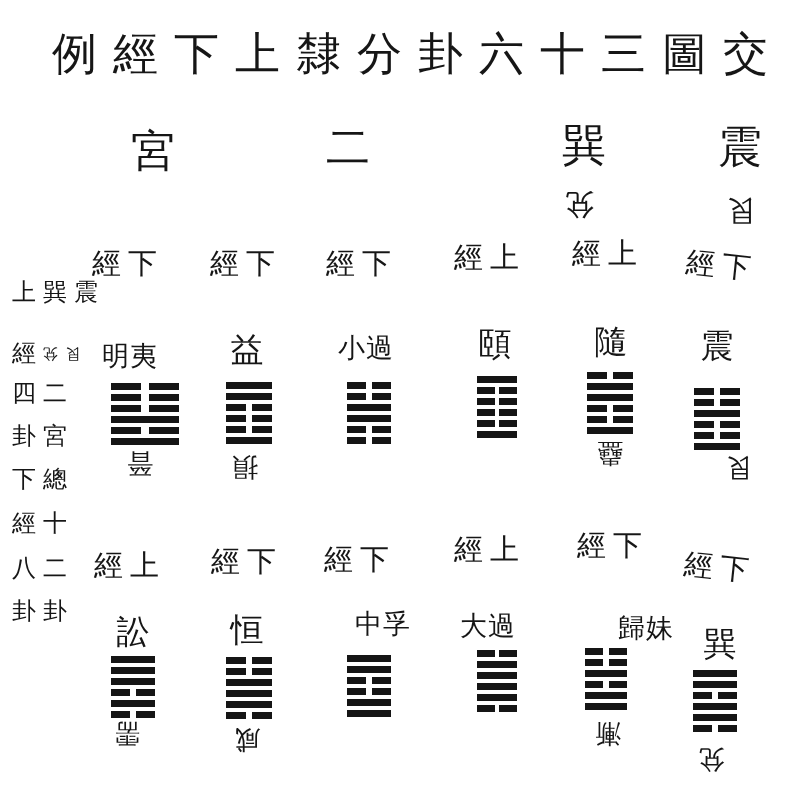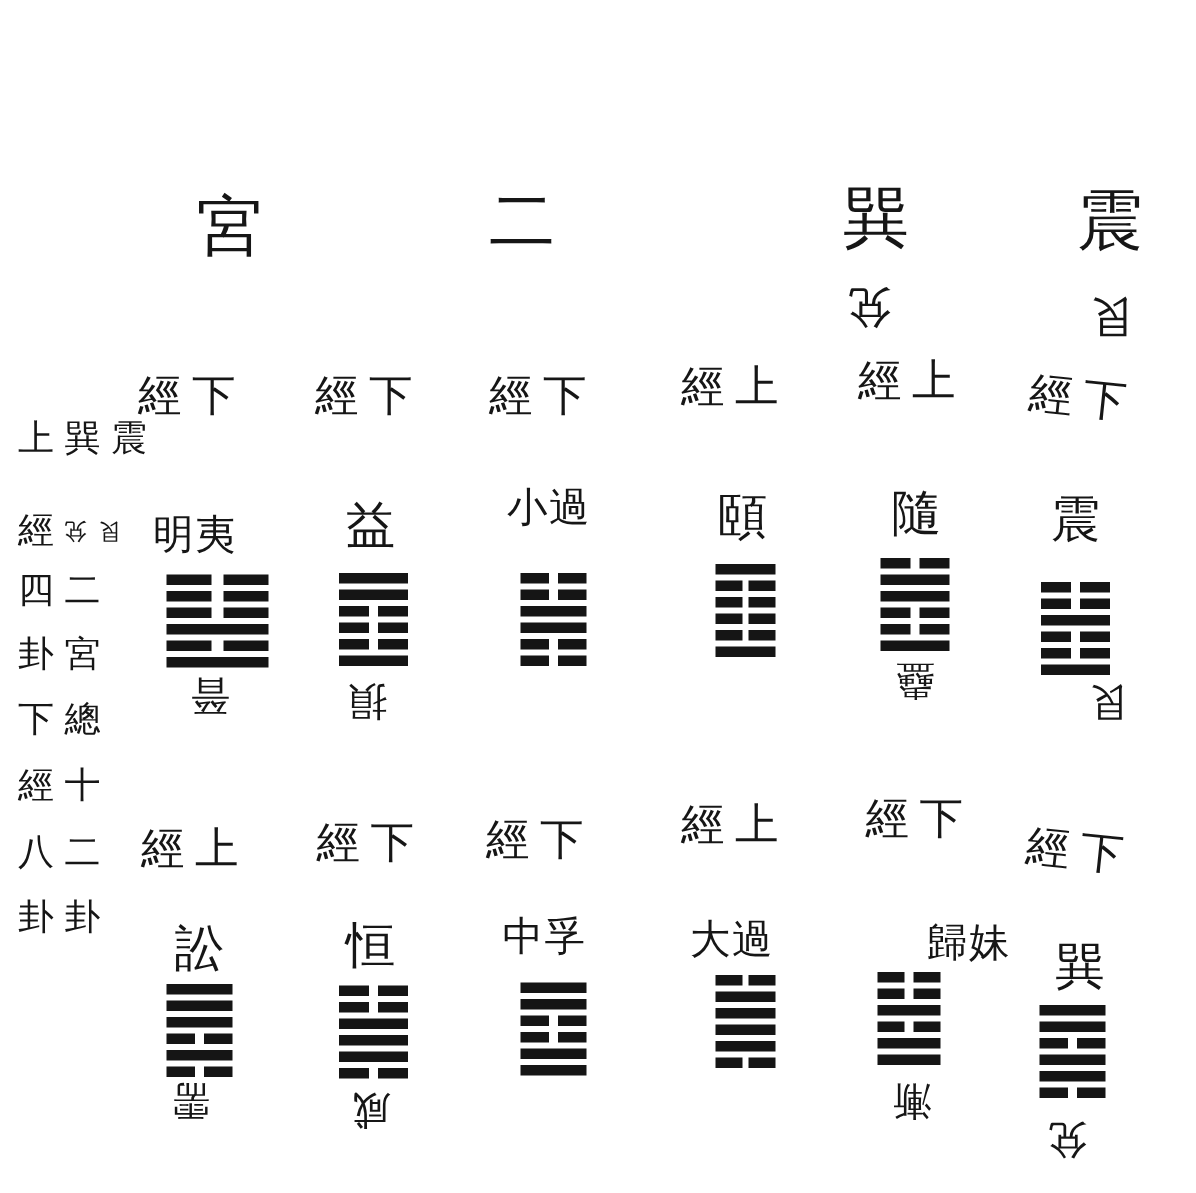--- a/index.html
+++ b/index.html
@@ -34,34 +34,35 @@
   .hex{position:absolute;transform:translateX(-50%);}
   .w68{width:68px}.w46{width:46px}.w44{width:44px}.w42{width:42px}.w40{width:40px}
   .hexline{height:7px;margin-bottom:4px;background:#151515;}
   .hexline.yin{background:none;display:flex;justify-content:space-between;}
   .hexline.yin i{display:block;width:44%;height:100%;background:#151515;}
   
   .t-c6l{left:128px;top:244px}.t-c6n{left:130px;top:338px}.t-c6h{left:145px;top:383px}.t-c6r{left:140px;top:446px}
   .b-c6l{left:130px;top:546px}.b-c6n{left:133px;top:610px}.b-c6h{left:133px;top:656px}.b-c6r{left:128px;top:716px}
   .t-c5l{left:246px;top:244px}.t-c5n{left:247px;top:328px}.t-c5h{left:249px;top:382px}.t-c5r{left:245px;top:450px}
   .b-c5l{left:247px;top:542px}.b-c5n{left:247px;top:608px}.b-c5h{left:249px;top:657px}.b-c5r{left:248px;top:722px}
-  .t-c4l{left:362px;top:244px}.t-c4n{left:366px;top:320px}.t-c4h{left:369px;top:382px}
-  .b-c4l{left:360px;top:540px}.b-c4n{left:363px;top:606px}.b-c4h{left:369px;top:655px}
+  .t-c4l{left:362px;top:244px}.t-c4n{left:366px;top:330px}.t-c4h{left:369px;top:382px}
+  .b-c4l{left:360px;top:540px}.b-c4n{left:383px;top:606px}.b-c4h{left:369px;top:655px}
   .t-c3l{left:490px;top:238px}.t-c3n{left:495px;top:322px}.t-c3h{left:497px;top:376px}
   .b-c3l{left:490px;top:530px}.b-c3n{left:488px;top:608px}.b-c3h{left:497px;top:650px}
   .t-c2l{left:608px;top:234px}.t-c2n{left:611px;top:320px}.t-c2h{left:610px;top:372px}.t-c2r{left:610px;top:436px}
   .b-c2l{left:613px;top:526px}.b-c2n{left:646px;top:610px}.b-c2h{left:606px;top:648px}.b-c2r{left:608px;top:716px}
   .t-c1l{left:722px;top:246px}.t-c1n{left:717px;top:324px}.t-c1h{left:717px;top:388px}.t-c1r{left:738px;top:450px}
   .b-c1l{left:720px;top:548px}.b-c1n{left:720px;top:622px}.b-c1h{left:715px;top:670px}.b-c1r{left:712px;top:742px}
 </style>
 </head>
 <body>
 
 <div class="page">
 
+  <div class="title">例經下上隸分卦六十三圖交</div>
 
   <div class="hdr hdr-gong">宮</div>
   <div class="hdr hdr-er">二</div>
   <div class="hdr hdr-xun">巽</div>
   <div class="hdr-rot hdr-rot-xun">兌</div>
   <div class="hdr hdr-zhen">震</div>
   <div class="hdr-rot hdr-rot-zhen">艮</div>
 
   <div class="mrow m1">
     <span>上</span>

